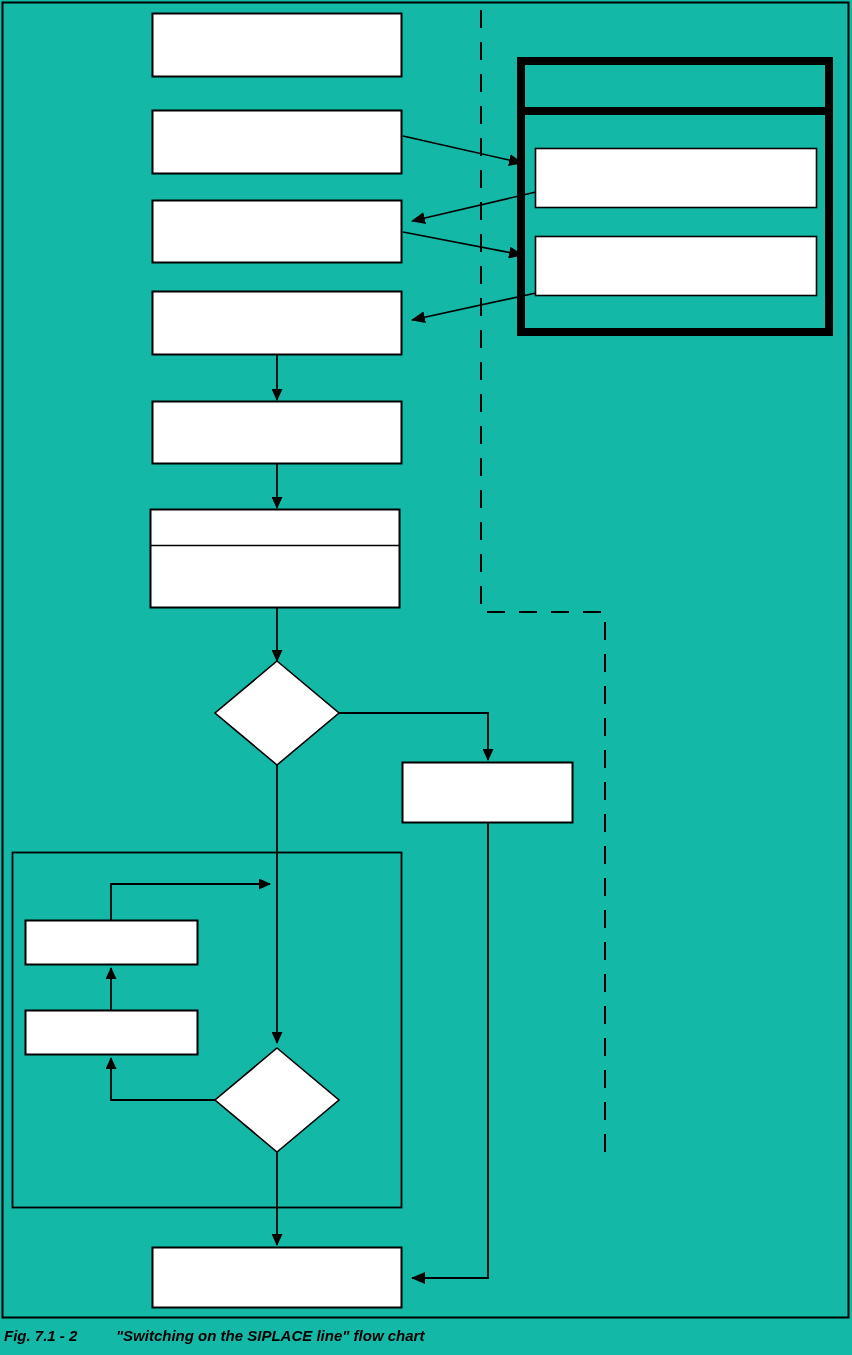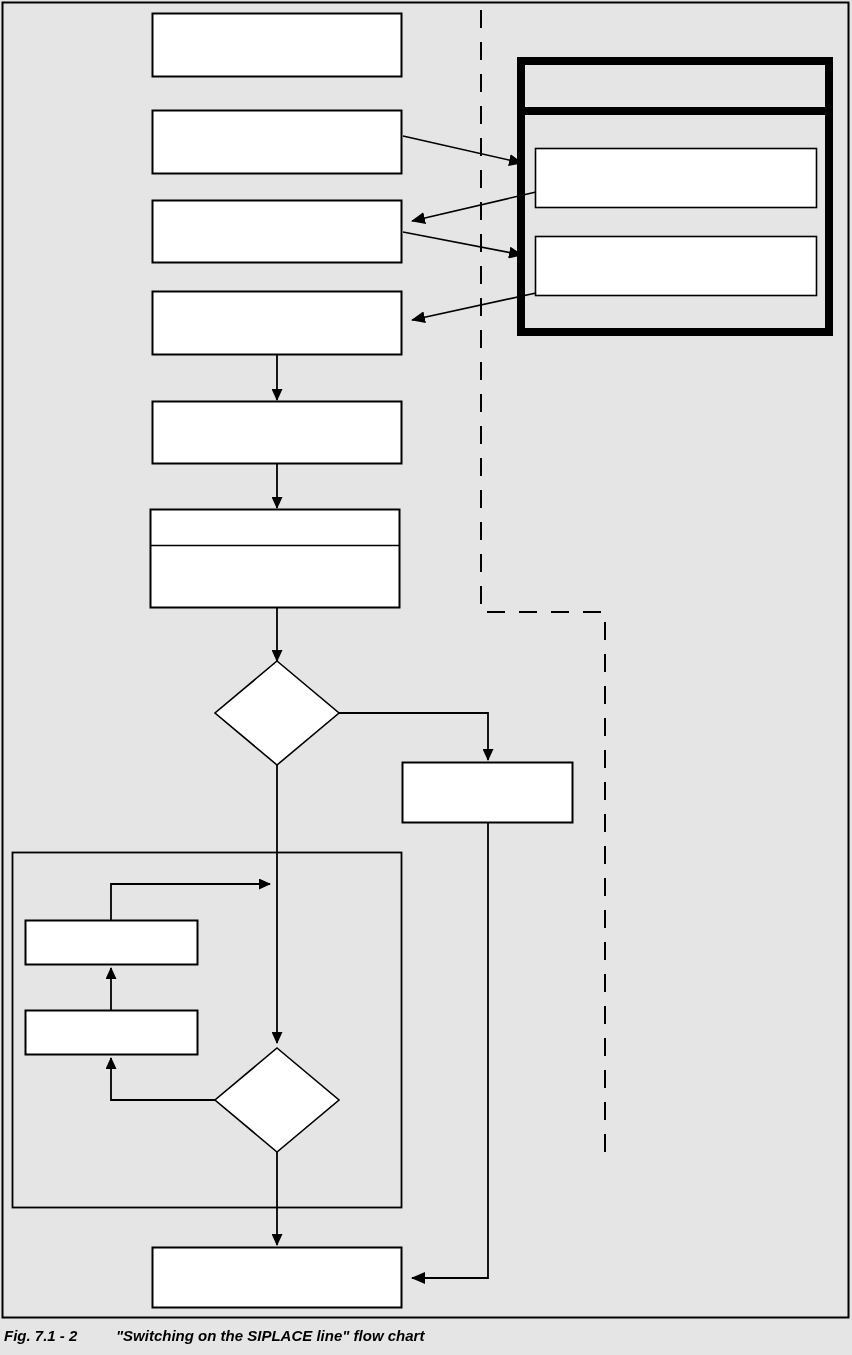--- a/index.html
+++ b/index.html
@@ -7,21 +7,21 @@
     padding: 0;
     background: #ffffff;
   }
   body {
     font-family: "Liberation Sans", sans-serif;
   }
   #page {
     position: relative;
     width: 852px;
     height: 1355px;
-    background: #e5e5e5;
+    background: #14b8a6;
     overflow: hidden;
   }
   #diagram-svg {
     position: absolute;
     left: 0;
     top: 0;
     width: 852px;
     height: 1355px;
   }
   .caption {

